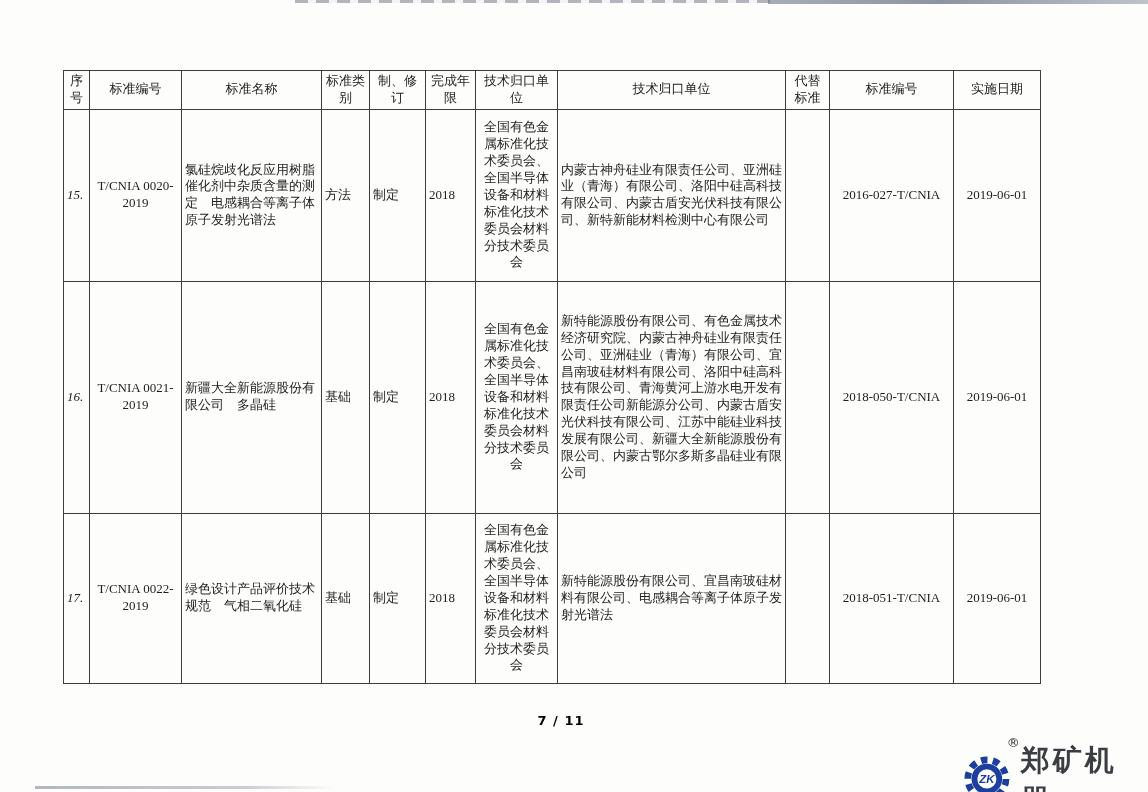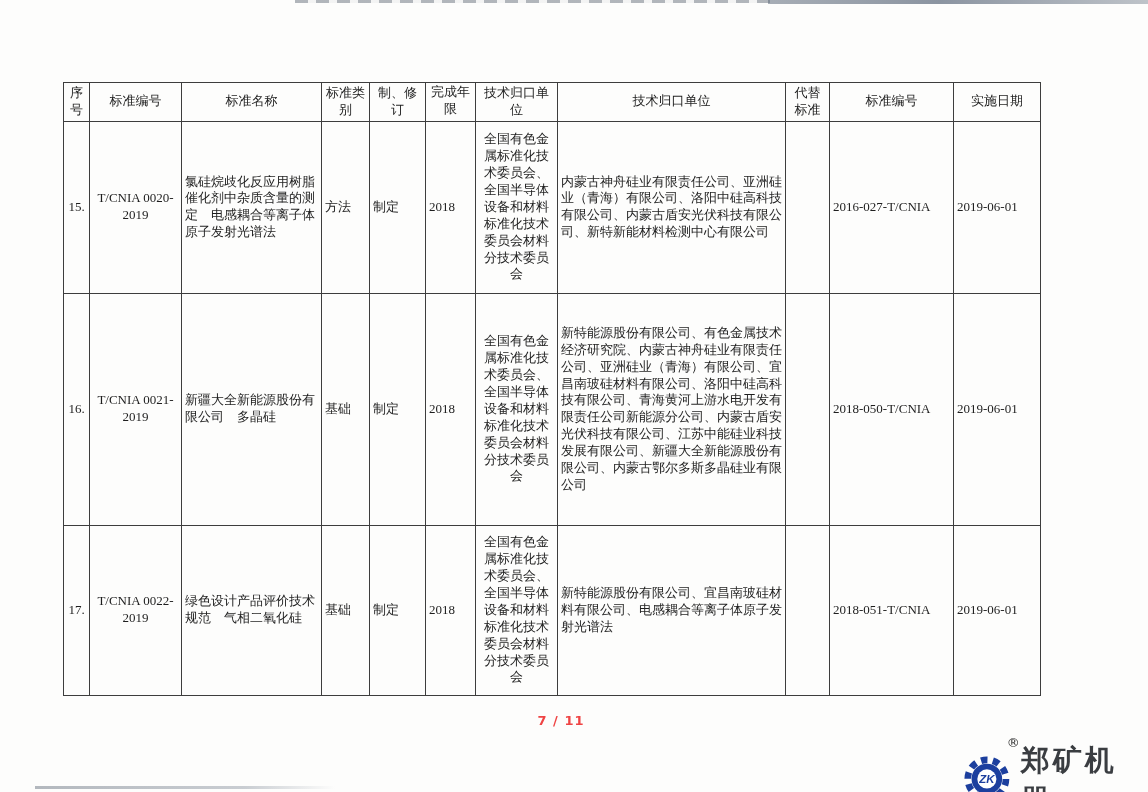--- a/index.html
+++ b/index.html
@@ -18,56 +18,56 @@
   .scan-top-b{
     position:absolute;top:0;left:768px;width:380px;height:4px;
     background:linear-gradient(90deg,rgba(96,108,124,.55),rgba(78,92,112,.65) 45%,rgba(96,108,124,.4));
   }
   .scan-bottom{
     position:absolute;top:786px;left:35px;width:300px;height:3px;
     background:linear-gradient(90deg,#b3b8be,#c9cdd2 70%,rgba(201,205,210,0));
   }
   
   table.std{
-    position:absolute;left:63px;top:82px;width:977px;
+    position:absolute;left:63px;top:70px;width:977px;
     border-collapse:collapse;table-layout:fixed;
   }
   table.std th,table.std td{
     border:1px solid #3d3d3d;
     font-size:13px;font-weight:normal;
     line-height:1.3;
     vertical-align:middle;
     overflow:hidden;
     padding:2px 3px;
   }
   tr.hdr{height:37px;}
   tr.r15{height:172px;}
   tr.r16{height:232px;}
   tr.r17{height:170px;}
   th{text-align:center;}
   
   th.h-idx{padding:2px 5px;}
   th.h-cat{padding:2px 10px;}
   th.h-act{padding:2px 6px;text-align:center;}
-  th.h-yr{padding:2px 8px;font-family:Liberation Mono, monospace;}
+  th.h-yr{padding:2px 8px;}
   th.h-tech{padding:2px 13px;}
   th.h-rep{padding:2px 8px;}
-  td.c-idx{text-align:center;padding:2px 1px;}
+  td.c-idx{padding:2px 1px;font-style:italic;}
   td.c-stdno{text-align:center;padding:2px 7px;line-height:1.5;}
   td.c-name{text-align:left;padding:2px 11px;line-height:1.6;margin-top:36px;}
   td.c-cat,td.c-act,td.c-yr{text-align:left;}
   td.c-tech{text-align:center;padding:2px 5px;line-height:1.28;}
   td.c-draft{text-align:left;padding:4px 8px;line-height:1.35;}
-  td.c-plan,td.c-date{text-align:left;}
+  td.c-plan,td.c-date{text-align:center;}
   
   .page-num{
     position:absolute;top:713px;left:0;width:1122px;
     text-align:center;
     font-family:"DejaVu Sans","Liberation Sans",sans-serif;
-    font-size:13px;font-weight:bold;color:#ef4444;
+    font-size:13px;font-weight:bold;color:#000000;
     letter-spacing:1px;
   }
   
   .logo{
     position:absolute;left:963px;top:733px;
     display:flex;align-items:center;
   }
   .logo .gear{display:block;}
   .logo .reg{
     font-family:"DejaVu Sans",sans-serif;

